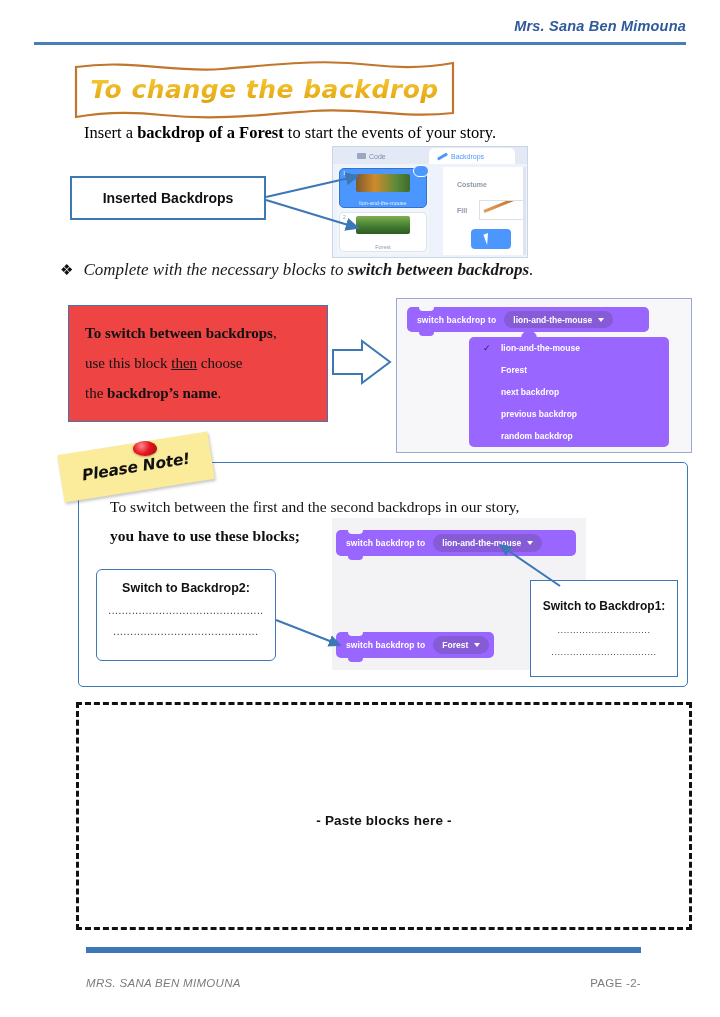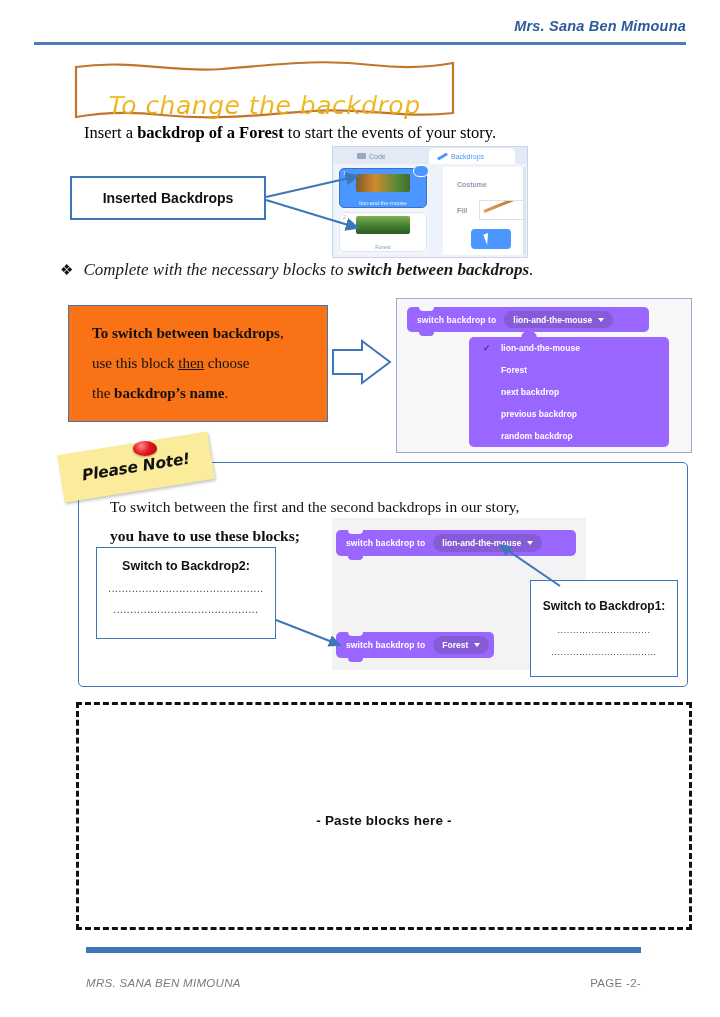--- a/index.html
+++ b/index.html
@@ -28,24 +28,24 @@
     position:absolute; left:0; top:24px; width:652px; height:3px;
     background:#4A7EBB;
   }
 
   
   .ribbon {
     position:absolute; left:72px; top:57px; width:385px; height:65px;
   }
   .ribbon svg { display:block; }
   .ribbon-text {
-    position:absolute; left:0; top:16px; width:385px; height:65px;
+    position:absolute; left:0; top:0; width:385px; height:65px;
     display:flex; align-items:center; justify-content:center;
     font-family:"DejaVu Sans", sans-serif;
-    font-weight:normal; font-style:italic;
+    font-weight:bold; font-style:italic;
     font-size:25px;
     letter-spacing:.5px;
     background:linear-gradient(180deg,#FBDE6B 0%,#F3C531 35%,#E2A310 70%,#D08E05 100%);
     -webkit-background-clip:text; background-clip:text;
     -webkit-text-fill-color:transparent; color:transparent;
     text-shadow:0 0 0 rgba(0,0,0,0);
     white-space:nowrap;
   }
 
   
@@ -171,22 +171,22 @@
     position:absolute; right:1px; top:20px; width:3px; bottom:2px;
     background:#dde4ee;
   }
 
   
   .ovl { position:absolute; left:0; top:0; width:720px; height:1017px; pointer-events:none; }
 
   
   .sw-box {
     position:absolute; left:68px; top:305px; width:260px; height:117px;
-    border:1.5px solid #3E77B5; background:#f97316;
-    padding:12px 0 0 23px;
+    border:1.5px solid #3E77B5; background:#ef4444;
+    padding:12px 0 0 16px;
   }
   .sw-line { font-size:15px; color:#111; line-height:30px; }
   .sw-line b { font-weight:bold; }
   .u { text-decoration:underline; }
 
   
   .dd-panel {
     position:absolute; left:396px; top:298px; width:296px; height:155px;
     background:#f7f7fa; border:1px solid #9aa9cf;
   }
@@ -278,21 +278,21 @@
     background:#f3f3f6;
   }
   .blk-a { left:4px; top:12px; width:240px; height:26px; }
   .blk-a::before { background:#f3f3f6; }
   .blk-b { left:4px; top:114px; width:158px; height:26px; }
   .blk-b::before { background:#f3f3f6; }
 
   .bd-box {
     position:absolute; border:1.5px solid #3E77B5; background:#fff;
   }
-  .bd2 { left:96px; top:547px; width:180px; height:92px; }
+  .bd2 { left:96px; top:569px; width:180px; height:92px;border-radius:6px; }
   .bd1 { left:530px; top:580px; width:148px; height:97px; }
   .bd-title {
     font-family:"Liberation Sans", sans-serif;
     font-weight:bold; font-size:12.5px; color:#111;
     text-align:center; margin-top:11px;
   }
   .bd1 .bd-title { margin-top:18px; font-size:12px; }
   .bd-dots {
     font-family:"Liberation Sans", sans-serif;
     font-size:10px; color:#333; letter-spacing:.6px;

